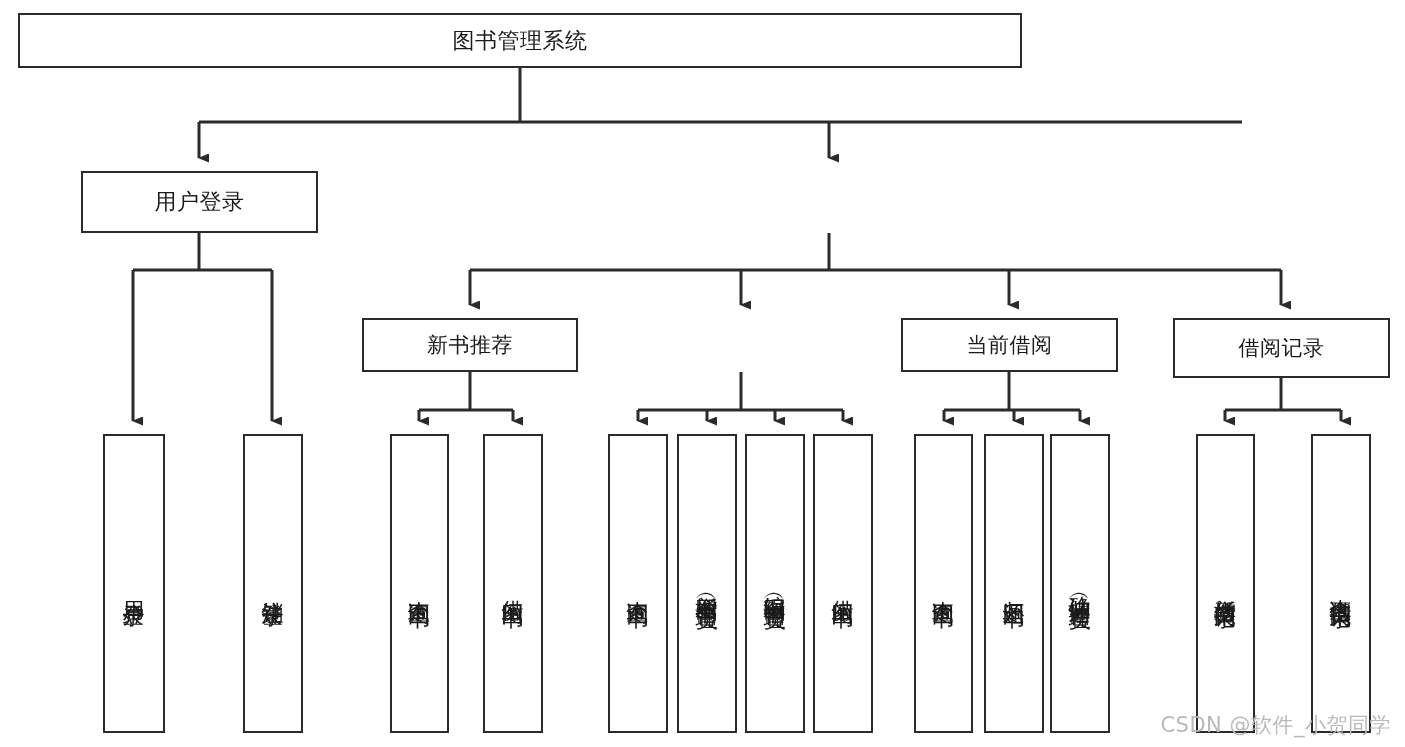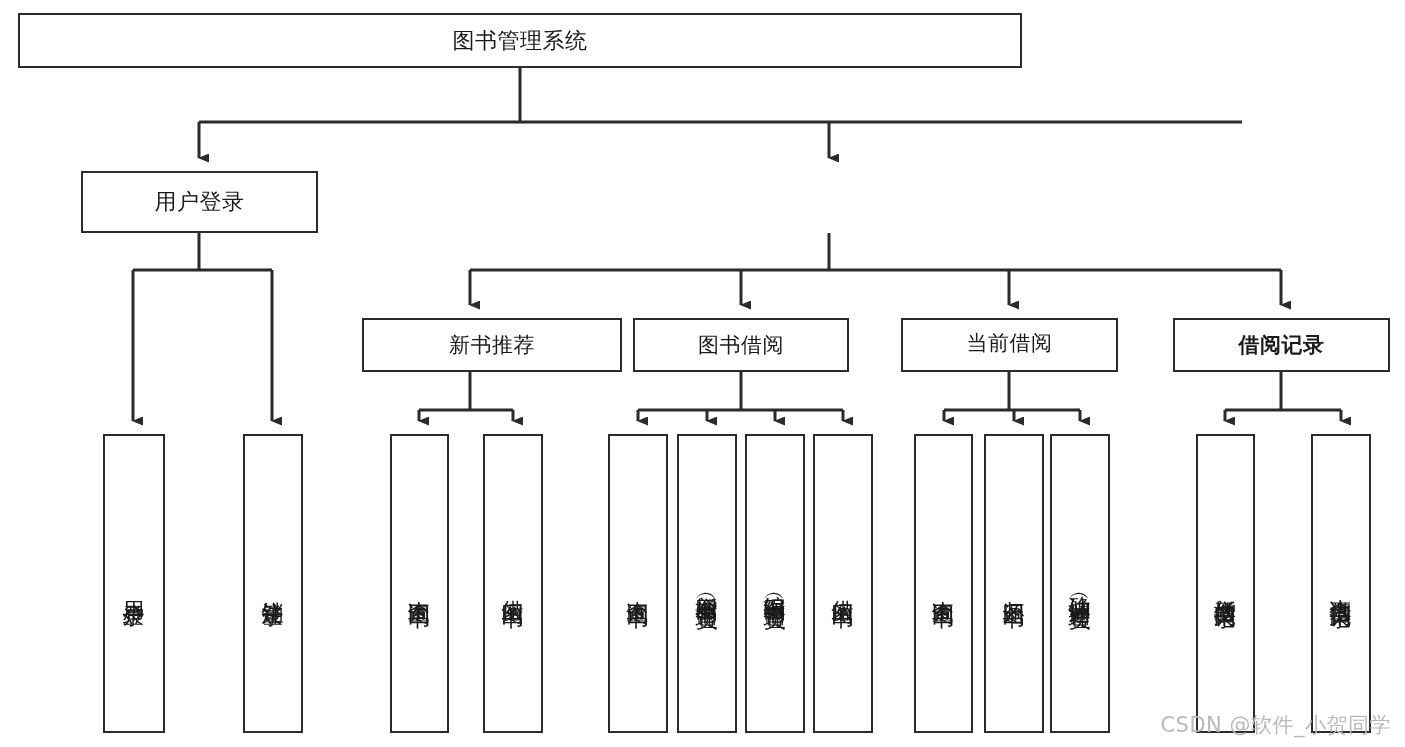--- a/index.html
+++ b/index.html
@@ -128,30 +128,27 @@
   </svg>
 
   <div class="node-box root" style="left:18px; top:13px; width:1004px; height:55px;">
     <span class="node-label">图书管理系统</span>
   </div>
 
   <div class="node-box level2" style="left:81px; top:171px; width:237px; height:62px;">
     <span class="node-label">用户登录</span>
   </div>
 
-  <div class="node-box level3" style="left:362px; top:318px; width:260px; height:54px;">
+  <div class="node-box level3" style="left:362px; top:318px; width:216px; height:54px;">
     <span class="node-label">新书推荐</span>
   </div>
-  <div class="node-box level3" style="left:633px; top:318px; width:216px; height:54px;">
-    <span class="node-label">图书借阅</span>
-  </div>
-  <div class="node-box level3" style="left:901px; top:318px; width:217px; height:54px;font-family:Liberation Mono, monospace;">
+  <div class="node-box level3" style="left:901px; top:318px; width:217px; height:54px;">
     <span class="node-label">当前借阅</span>
   </div>
-  <div class="node-box level3" style="left:1173px; top:318px; width:217px; height:54px;font-weight:bold;">
+  <div class="node-box level3" style="left:1173px; top:318px; width:217px; height:60px;">
     <span class="node-label">借阅记录</span>
   </div>
 
   <div class="node-box vertical" style="left:103px; top:434px; width:62px; height:299px;">
     <span class="node-label">用户登录</span>
   </div>
   <div class="node-box vertical" style="left:243px; top:434px; width:60px; height:299px;">
     <span class="node-label">注销登录</span>
   </div>
   <div class="node-box vertical" style="left:390px; top:434px; width:59px; height:299px;">

